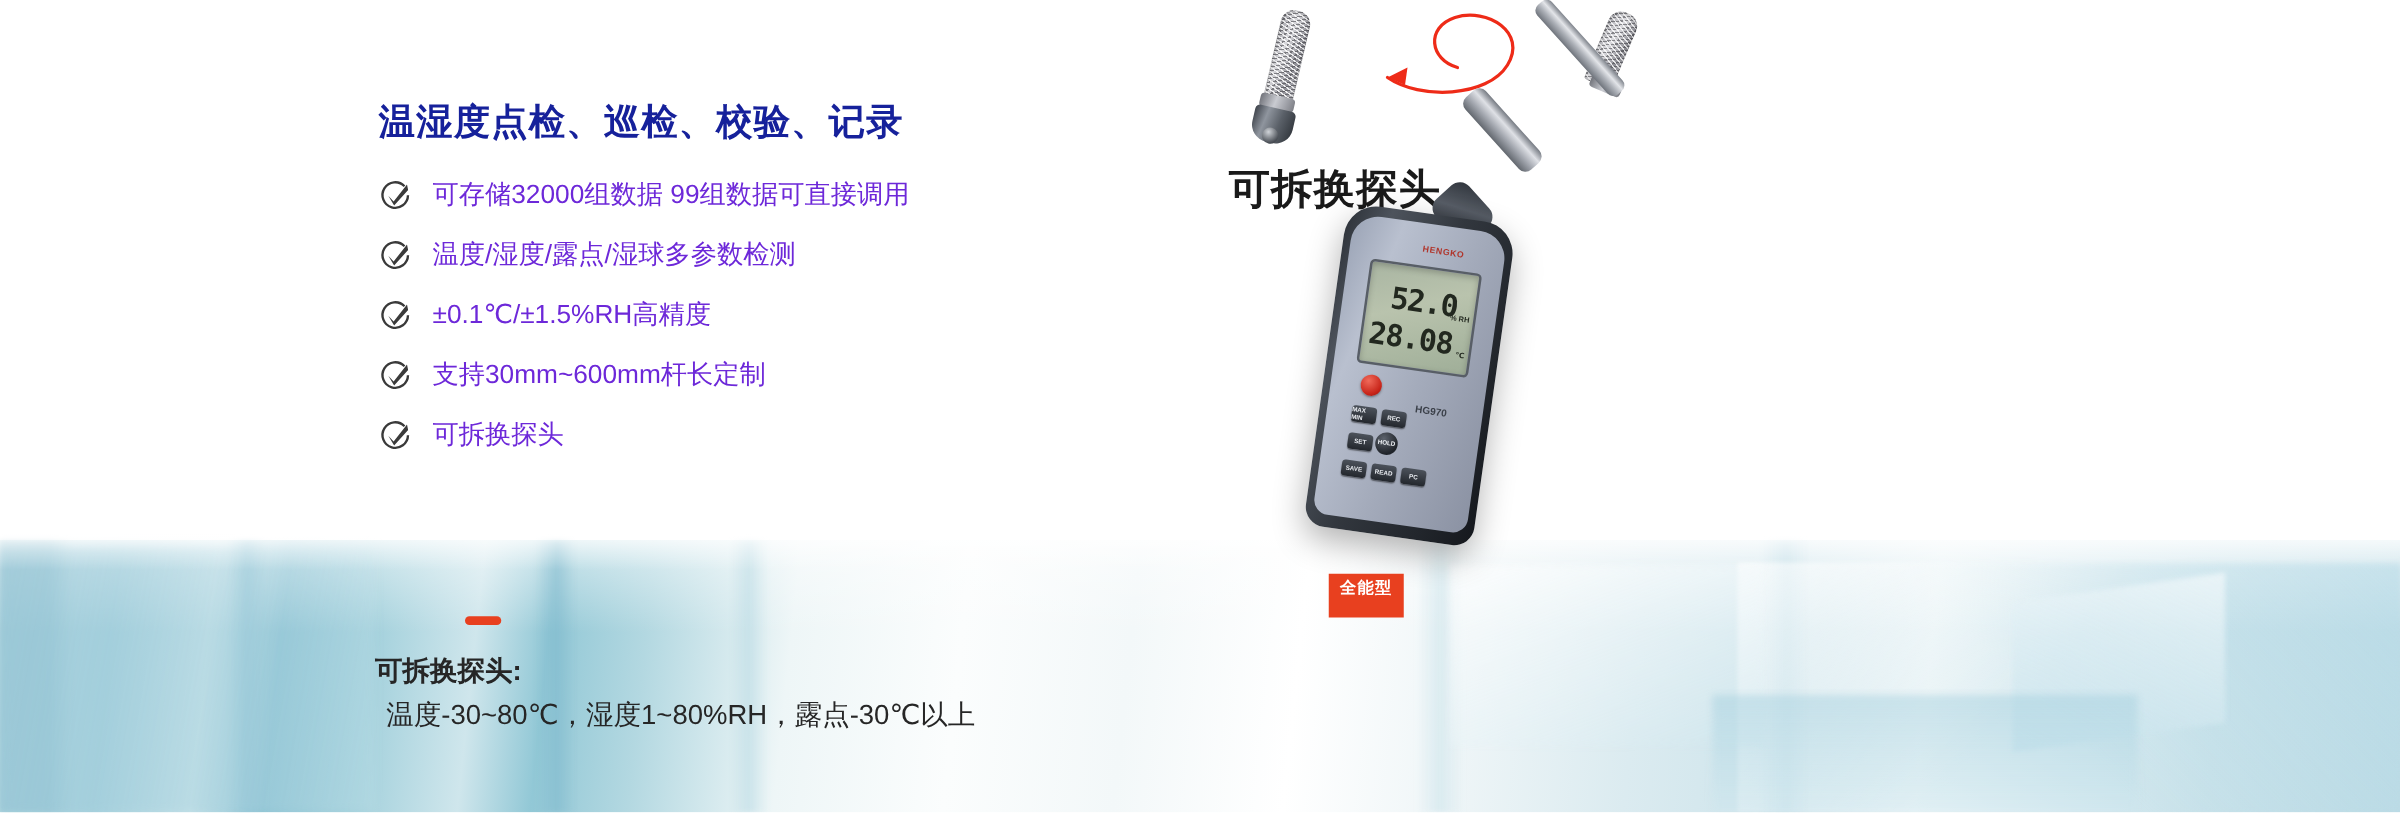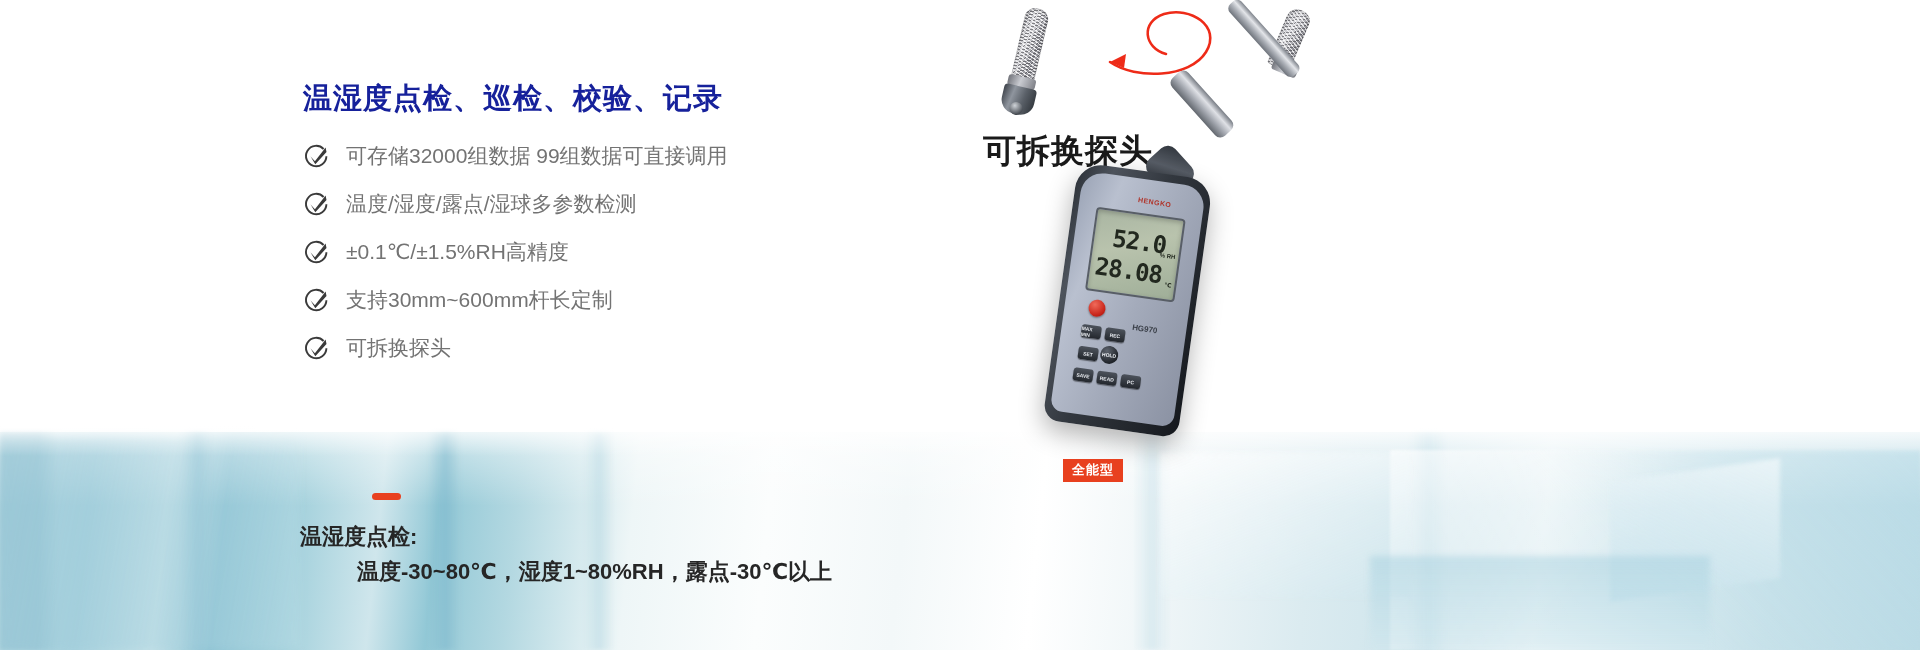--- a/index.html
+++ b/index.html
@@ -100,43 +100,42 @@
   .tick {
     flex: 0 0 auto;
     width: 27px; height: 27px;
     margin-right: 16px;
     position: relative;
     display: block;
   }
   .tick svg { display: block; }
   .feature-text {
     font-size: 21px; line-height: 26px;
-    color: #737373;
+    color: #6d28d9;
     white-space: nowrap;
     font-weight: 500;
   }
 
   
   #red-dash {
     position: absolute; left: 372px; top: 493px;
     width: 29px; height: 7px; border-radius: 4px;
     background: #e8401f;
   }
   #env-title {
     position: absolute; left: 300px; top: 522px;
     font-size: 22px; line-height: 30px; font-weight: bold;
     color: #262626;
     white-space: nowrap;
   }
   #env-detail {
     position: absolute; left: 309px; top: 557px;
-    font-size: 22px; line-height: 30px; font-weight: bold;
+    font-size: 22px; line-height: 30px; font-weight: normal;
     color: #262626;
     white-space: nowrap;
-    margin-left: 48px;
   }
 
   
   #probe-label {
     position: absolute; left: 983px; top: 135px;
     font-size: 33px; line-height: 32px; font-weight: bold;
     color: #1a1a1a;
     letter-spacing: 1px;
     white-space: nowrap;
   }
@@ -285,21 +284,21 @@
   .key-round {
     position: absolute;
     width: 18px; height: 18px; border-radius: 50%;
     background: radial-gradient(circle at 35% 30%, #5d636d, #20242a 70%);
     color: #eef1f5;
     font-size: 5px; font-weight: bold;
     display: flex; align-items: center; justify-content: center;
   }
   #badge {
     position: absolute; left: 1063px; top: 459px;
-    padding: 3px 9px 4px;
+    padding: 3px 9px 16px;
     background: #e8401f;
     color: #ffffff;
     font-size: 13px; line-height: 16px; font-weight: bold;
     letter-spacing: 1px;
     white-space: nowrap;
   }
 </style>
 </head>
 <body>
 
@@ -362,21 +361,21 @@
           <path d="M20.6 6.0 A10.2 10.2 0 1 0 23.4 13.2" fill="none" stroke="#3a3a3a" stroke-width="1.9"></path>
           <path d="M7.6 13.6 L11.9 18.2 L22.6 4.6 L23.5 9.0 L12.3 21.3 Z" fill="#3a3a3a"></path>
         </svg>
       </span>
       <span class="feature-text">可拆换探头</span>
     </div>
 
   </div>
 
   <div id="red-dash"></div>
-  <div id="env-title">温湿度点检:</div>
+  <div id="env-title">可拆换探头:</div>
   <div id="env-detail">温度-30~80℃，湿度1~80%RH，露点-30℃以上</div>
 
   <div id="probe-detached">
     <div class="probe-mesh"></div>
     <div class="probe-collar"></div>
     <div class="probe-base"></div>
     <div class="probe-pin"></div>
   </div>
 
   <svg id="probe-arrow" viewBox="0 0 230 110">

